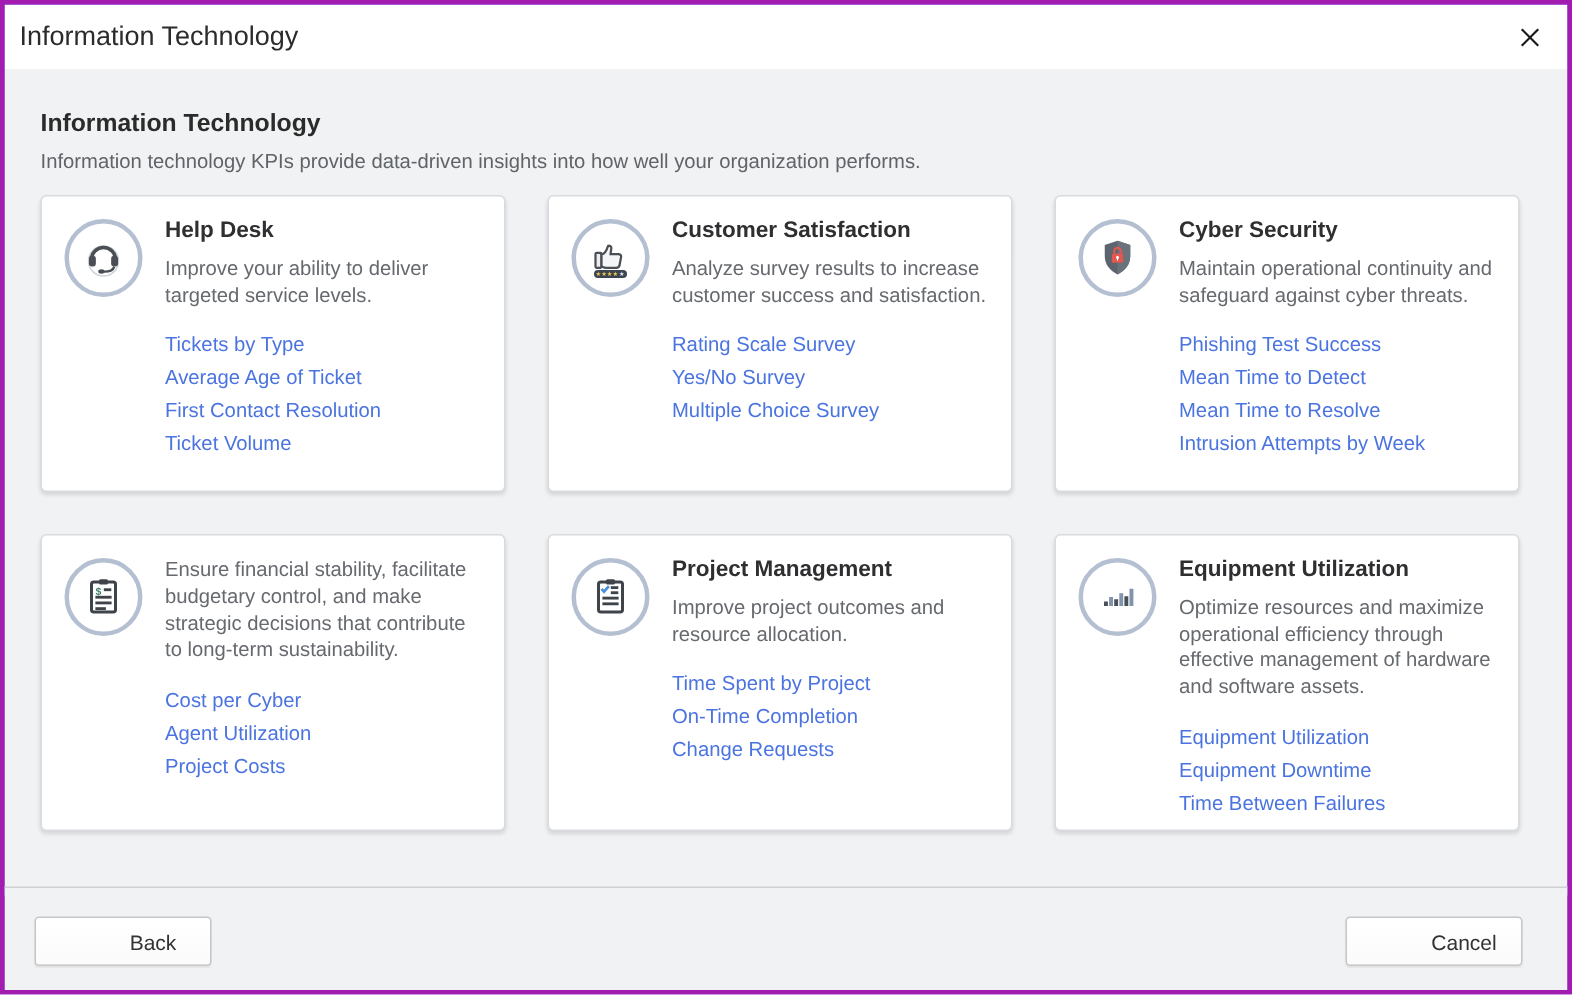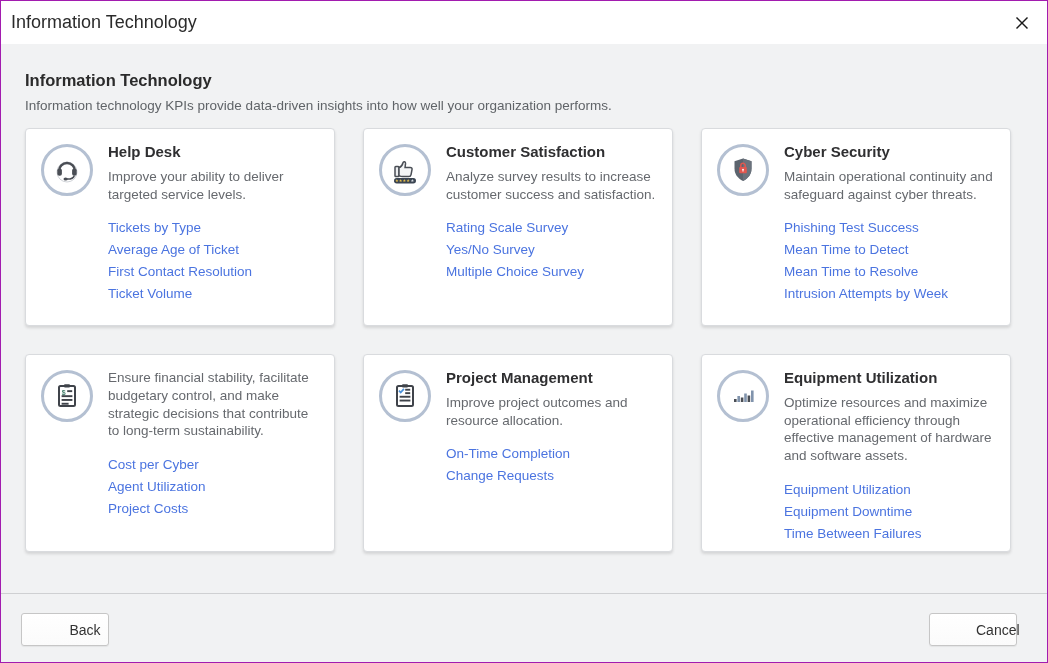--- a/index.html
+++ b/index.html
@@ -1,18 +1,18 @@
 <!DOCTYPE html>
 <html><head>
 <meta charset="utf-8">
 <style>
   html,body{margin:0;padding:0;background:#ffffff;}
   .dialog{
     position:relative;width:1048px;height:663px;box-sizing:border-box;
-    background:#6d28d9;border:1px solid #a21caf;overflow:hidden;
+    background:#6d28d9;border:3px solid #a21caf;overflow:hidden;
     font-family:"Liberation Sans",sans-serif;color:#2d2d30;
   }
   
   .titlebar{
     position:absolute;top:0;left:0;right:0;height:43px;background:#ffffff;
   }
   .titlebar .win-title{
     position:absolute;left:10px;top:0;line-height:43px;font-size:18px;color:#2b2b2b;
   }
   .close-btn{
@@ -54,21 +54,21 @@
   .card-links{display:block;}
   .kpi-link{
     display:block;font-size:13.5px;line-height:22px;color:#4b74e0;text-decoration:none;cursor:pointer;
   }
   
   .footer{
     position:absolute;left:0;right:0;bottom:0;height:68px;background:#f1f2f3;
     border-top:1px solid #cfd0d2;
   }
   .btn{
-    position:absolute;top:19px;width:88px;height:33px;box-sizing:border-box;
+    position:absolute;top:19px;width:118px;height:33px;box-sizing:border-box;
     background:linear-gradient(#ffffff,#fbfbfb);border:1px solid #c6c6c6;border-radius:3px;
     font-family:"Liberation Sans",sans-serif;font-size:14px;color:#333333;cursor:pointer;
     box-shadow:0 1px 1px rgba(0,0,0,0.06);
     padding-left:46px;
   }
   .btn-back{left:20px;}
   .btn-cancel{right:30px;}
 </style>
 </head>
 <body>
@@ -180,20 +180,21 @@
             <path d="M10 10.6 l1.7 1.9 l3.2 -3.7" stroke="#4a90d9" stroke-width="1.8" fill="none"></path>
             <rect x="16.2" y="8.8" width="5" height="1.9" fill="#3f434a"></rect>
             <rect x="16.2" y="12.2" width="5" height="1.9" fill="#3f434a"></rect>
             <rect x="10.6" y="15.8" width="10.8" height="1.9" fill="#3f434a"></rect>
             <rect x="10.6" y="19.6" width="10.8" height="1.9" fill="#3f434a"></rect>
           </svg>
         </div>
         <h3 class="card-title">Project Management</h3>
         <p class="card-desc">Improve project outcomes and resource allocation.</p>
         <div class="card-links">
+          <a class="kpi-link">Time Spent by Project</a>
           <a class="kpi-link">On-Time Completion</a>
           <a class="kpi-link">Change Requests</a>
         </div>
       </div>
 
       <div class="card">
         <div class="icon-circle">
           <svg width="32" height="32" viewBox="0 0 32 32">
             <rect x="7" y="19" width="2.6" height="3" fill="#4a4e55"></rect>
             <rect x="10.4" y="16" width="2.6" height="6" fill="#8093ac"></rect>

